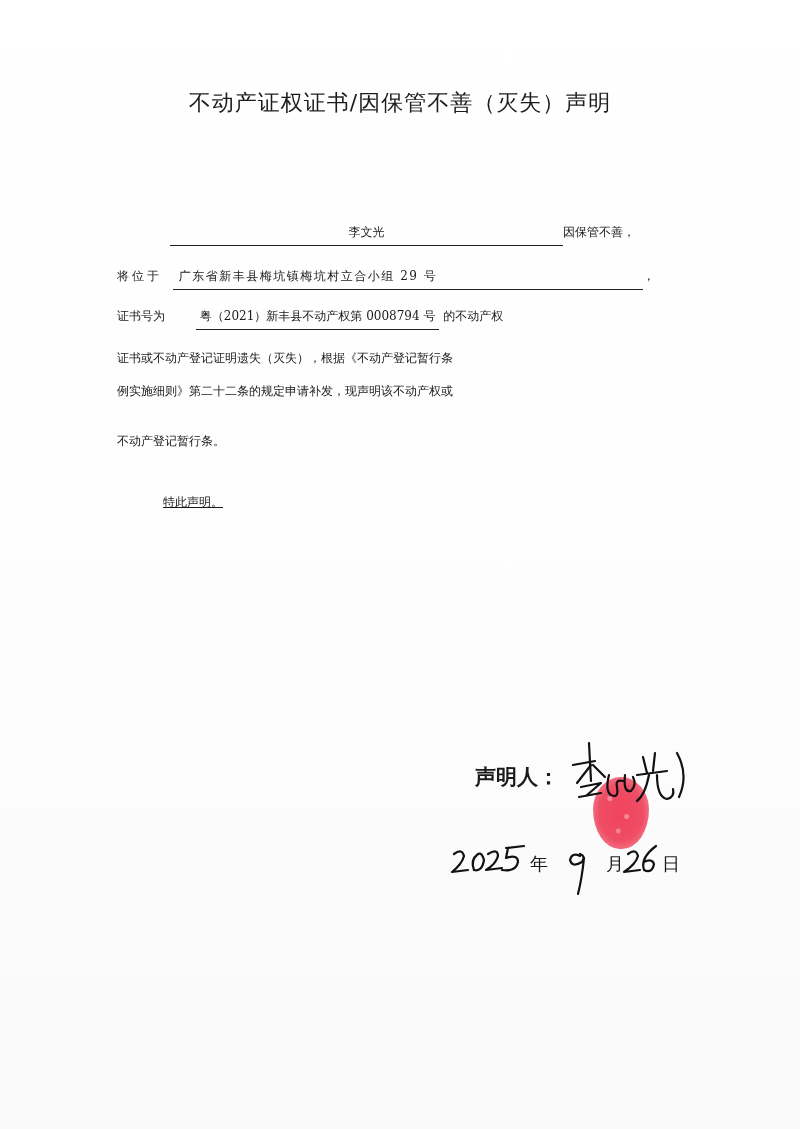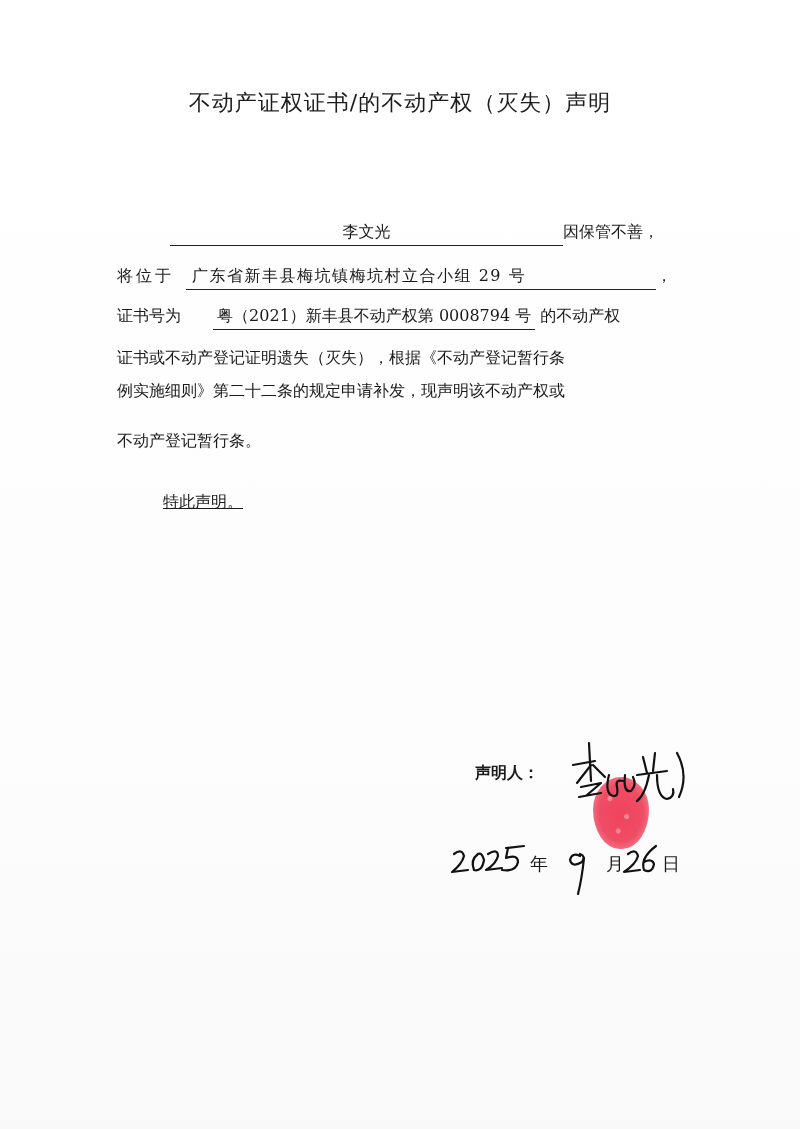--- a/index.html
+++ b/index.html
@@ -29,21 +29,21 @@
       text-align: center;
       font-size: 22px;
       letter-spacing: 1px;
       color: #1c1c1c;
       font-family: "DejaVu Sans", "Liberation Sans", sans-serif;
       font-weight: normal;
     }
     .line {
       position: absolute;
       left: 117px;
-      font-size: 16px;
+      font-size: 12px;
       height: 28px;
       line-height: 28px;
       white-space: nowrap;
       color: #1a1a1a;
       font-family: "DejaVu Sans", "Liberation Sans", sans-serif;
     }
     .ul {
       display: inline-block;
       border-bottom: 1.5px solid #222;
       line-height: 24px;
@@ -57,21 +57,21 @@
       position: absolute;
       left: 475px;
       top: 755px;
       width: 260px;
       height: 100px;
     }
     .decl-label {
       position: absolute;
       left: 0;
       top: 8px;
-      font-size: 16px;
+      font-size: 21px;
       font-weight: bold;
       font-family: "DejaVu Sans", "Liberation Sans", sans-serif;
       color: #1a1a1a;
     }
     .fingerprint {
       position: absolute;
       left: 118px;
       top: 22px;
       width: 56px;
       height: 72px;
@@ -105,21 +105,21 @@
       font-size: 18px;
       font-family: "DejaVu Sans", "Liberation Sans", sans-serif;
       color: #1a1a1a;
     }
   </style>
 </head>
 <body>
 
 <div class="page">
 
-  <div class="title">不动产证权证书/的不动产权（灭失）声明</div>
+  <div class="title">不动产证权证书/因保管不善（灭失）声明</div>
 
   <div class="line" style="top:218px; left:170px;">
     <span class="ul" style="width:393px; text-align:center;">
       <span style="padding-left:0;">李文光</span>
     </span><span>因保管不善，</span>
   </div>
 
   <div class="line" style="top:262px;">
     <span style="letter-spacing:3px;">将位于</span>
     <span class="ul" style="width:470px; margin-left:7px;">

